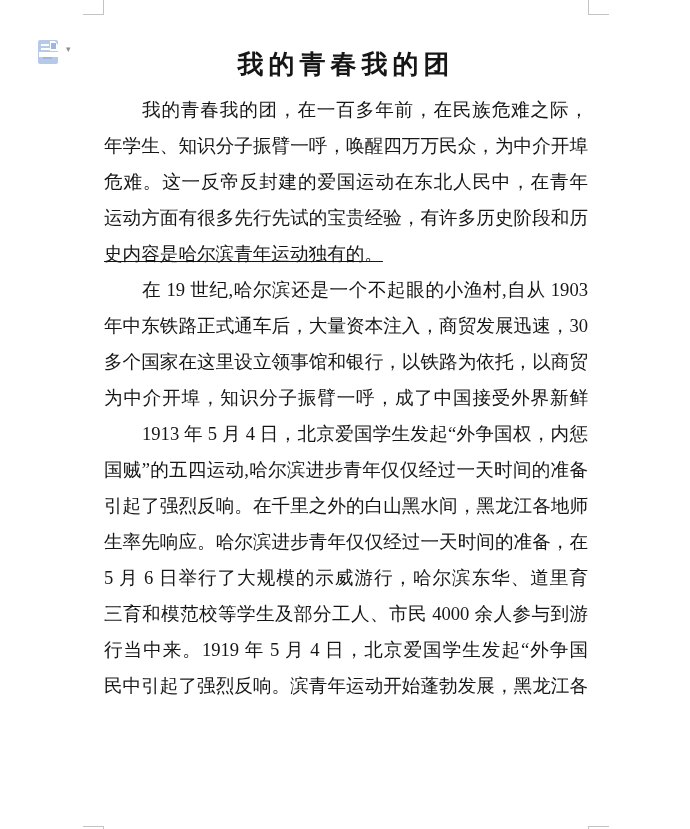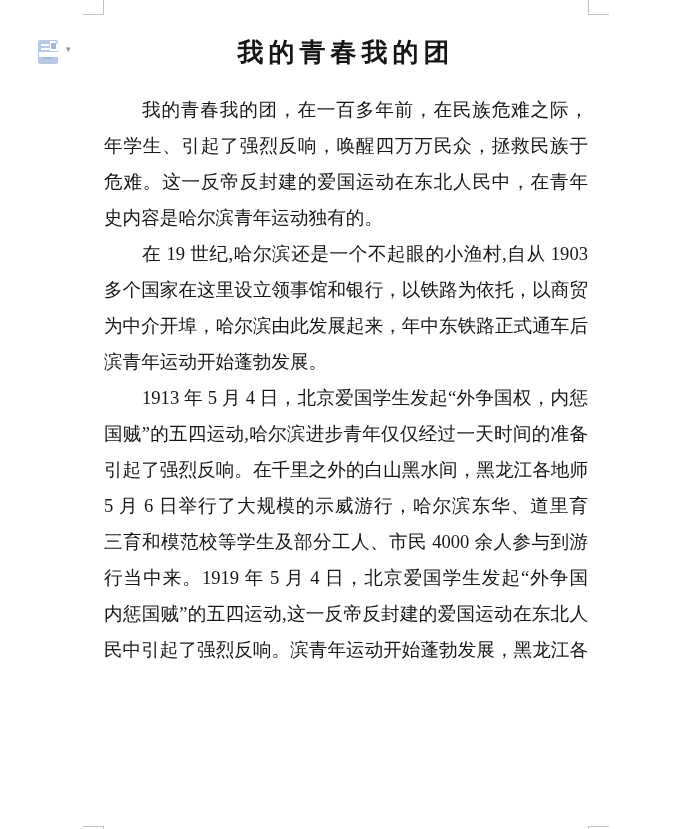--- a/index.html
+++ b/index.html
@@ -40,34 +40,34 @@
   .pi-page{position:absolute;left:12px;top:1px;width:8px;height:10px;background:#fff;
            clip-path:polygon(0 0,60% 0,100% 40%,100% 100%,0 100%);}
   .pi-page-inner{position:absolute;left:13px;top:3px;width:5px;height:6px;background:var(--icon-blue-dark);}
   .pi-bar{position:absolute;left:1px;top:12px;width:20px;height:5px;background:#fff;}
   .pi-dash{position:absolute;left:5px;top:17px;width:9px;height:2px;background:var(--icon-blue-dark);}
   .pi-arrow{position:absolute;left:30px;top:7px;font-family:"DejaVu Sans",sans-serif;
             font-size:9px;line-height:9px;color:var(--arrow-gray);}
 
   
   .doc-title{
-    position:absolute;left:103px;top:38px;width:486px;
+    position:absolute;left:103px;top:50px;width:486px;
     text-align:center;font-weight:bold;font-size:26px;line-height:30px;
     letter-spacing:5px;color:var(--text-color);white-space:nowrap;
   }
 
   
   .doc-body{position:absolute;left:104px;top:92px;width:484px;}
   .line{
     height:36px;line-height:36px;font-size:18.6px;color:var(--text-color);
     text-align:justify;text-align-last:justify;text-justify:inter-character;
     overflow:hidden;
   }
   .line.indent{text-indent:38px;}
-  .line.flush{text-align-last:left;}
+  .line.flush{text-align-last:left;text-decoration:underline;}
 </style>
 </head>
 <body>
 
 <div class="page">
 
   <div class="mark m-tl-v"></div>
   <div class="mark m-tl-h"></div>
   <div class="mark m-tr-v"></div>
   <div class="mark m-tr-h"></div>
@@ -86,30 +86,31 @@
       <div class="pi-bar"></div>
       <div class="pi-dash"></div>
     </div>
     <span class="pi-arrow">▾</span>
   </div>
 
   <div class="doc-title">我的青春我的团</div>
 
   <div class="doc-body">
       <div class="line indent">我的青春我的团，在一百多年前，在民族危难之际，青</div>
-      <div class="line">年学生、引起了强烈反响，唤醒四万万民众，拯救民族于</div>
+      <div class="line">年学生、知识分子振臂一呼，唤醒四万万民众，为中介开埠</div>
       <div class="line">危难。这一反帝反封建的爱国运动在东北人民中，在青年</div>
+      <div class="line">运动方面有很多先行先试的宝贵经验，有许多历史阶段和历</div>
       <div class="line flush">史内容是哈尔滨青年运动独有的。</div>
       <div class="line indent">在 19 世纪,哈尔滨还是一个不起眼的小渔村,自从 1903</div>
+      <div class="line">年中东铁路正式通车后，大量资本注入，商贸发展迅速，30</div>
       <div class="line">多个国家在这里设立领事馆和银行，以铁路为依托，以商贸</div>
-      <div class="line">为中介开埠，哈尔滨由此发展起来，年中东铁路正式通车后</div>
-      <div class="line flush">滨青年运动开始蓬勃发展。</div>
+      <div class="line">为中介开埠，知识分子振臂一呼，成了中国接受外界新鲜</div>
       <div class="line indent">1913 年 5 月 4 日，北京爱国学生发起“外争国权，内惩</div>
       <div class="line">国贼”的五四运动,哈尔滨进步青年仅仅经过一天时间的准备</div>
       <div class="line">引起了强烈反响。在千里之外的白山黑水间，黑龙江各地师</div>
+      <div class="line">生率先响应。哈尔滨进步青年仅仅经过一天时间的准备，在</div>
       <div class="line">5 月 6 日举行了大规模的示威游行，哈尔滨东华、道里育才、</div>
       <div class="line">三育和模范校等学生及部分工人、市民 4000 余人参与到游</div>
       <div class="line">行当中来。1919 年 5 月 4 日，北京爱国学生发起“外争国权，</div>
-      <div class="line">内惩国贼”的五四运动,这一反帝反封建的爱国运动在东北人</div>
       <div class="line">民中引起了强烈反响。滨青年运动开始蓬勃发展，黑龙江各</div>
     </div>
 
 </div>
 
 </body></html>

